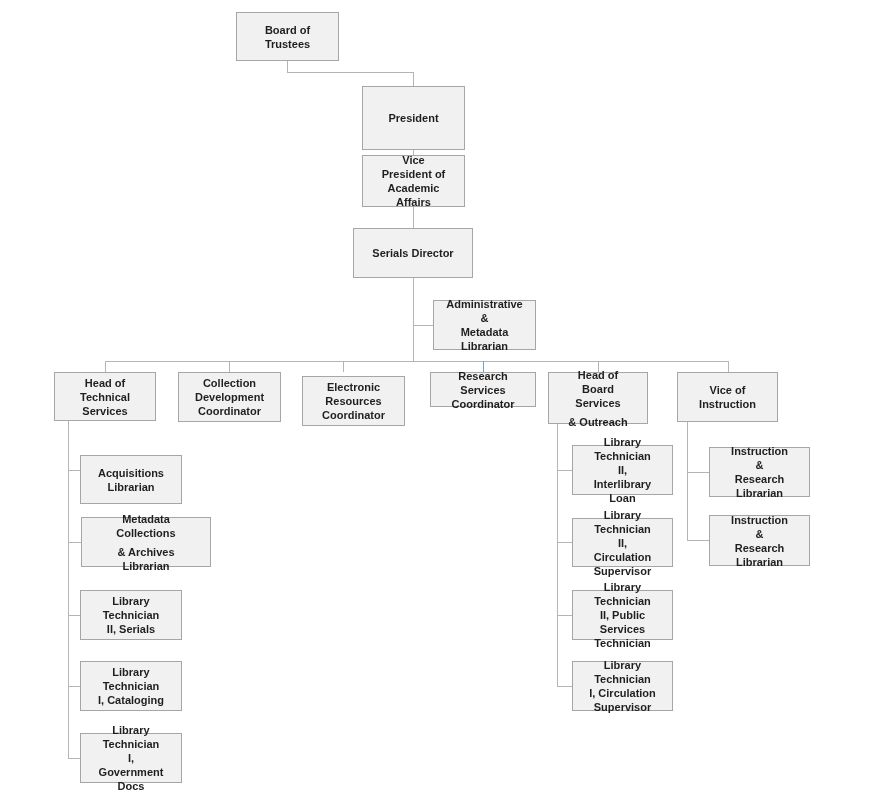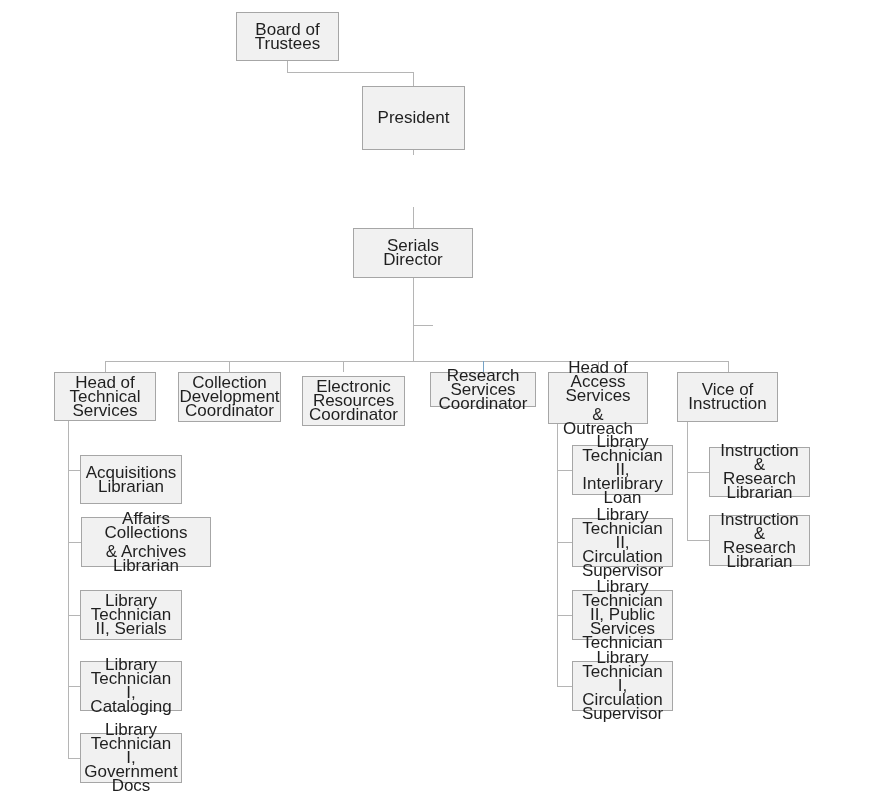--- a/index.html
+++ b/index.html
@@ -21,22 +21,22 @@
   .node{
     position:absolute;
     box-sizing:border-box;
     background:var(--box-fill);
     border:1px solid var(--box-border);
     display:flex;
     flex-direction:column;
     align-items:center;
     justify-content:center;
     text-align:center;
-    font-size:17px;
-    font-weight:normal;
+    font-size:11px;
+    font-weight:bold;
     line-height:14px;
     color:var(--text);
     white-space:pre-line;
     padding:1px 16px;
   }
   .node .para2{margin-top:5px;}
   .vline,.hline{position:absolute;background:var(--connector);}
   .vline{width:1px;}
   .hline{height:1px;}
   .accent{background:var(--connector-accent);}
@@ -77,22 +77,30 @@
   <div class="vline" style="left:687px;top:422px;height:118px"></div>
   <div class="hline" style="left:687px;top:472px;width:22px"></div>
   <div class="hline" style="left:687px;top:540px;width:22px"></div>
 
   <div class="node" style="left:236px;top:12px;width:103px;height:49px">
     <span>Board of Trustees</span>
   </div>
   <div class="node" style="left:362px;top:86px;width:103px;height:64px">
     <span>President</span>
   </div>
+  <div class="node" style="left:362px;top:155px;width:103px;height:52px">
+    <span>Vice President of
+Academic Affairs</span>
+  </div>
   <div class="node" style="left:353px;top:228px;width:120px;height:50px">
     <span>Serials Director</span>
+  </div>
+  <div class="node" style="left:433px;top:300px;width:103px;height:50px">
+    <span>Administrative &amp;
+Metadata Librarian</span>
   </div>
 
   <div class="node" style="left:54px;top:372px;width:102px;height:49px">
     <span>Head of Technical
 Services</span>
   </div>
   <div class="node" style="left:178px;top:372px;width:103px;height:50px">
     <span>Collection
 Development
 Coordinator</span>
@@ -100,34 +108,34 @@
   <div class="node" style="left:302px;top:376px;width:103px;height:50px">
     <span>Electronic
 Resources
 Coordinator</span>
   </div>
   <div class="node" style="left:430px;top:372px;width:106px;height:35px">
     <span>Research Services
 Coordinator</span>
   </div>
   <div class="node" style="left:548px;top:372px;width:100px;height:52px">
-    <span>Head of Access
+    <span>Head of Board
 Services</span>
     <span class="para2">&amp; Outreach</span>
   </div>
   <div class="node" style="left:677px;top:372px;width:101px;height:50px">
     <span>Vice of Instruction</span>
   </div>
 
   <div class="node" style="left:80px;top:455px;width:102px;height:49px">
     <span>Acquisitions
 Librarian</span>
   </div>
   <div class="node" style="left:81px;top:517px;width:130px;height:50px">
-    <span>Affairs Collections</span>
+    <span>Metadata Collections</span>
     <span class="para2">&amp; Archives Librarian</span>
   </div>
   <div class="node" style="left:80px;top:590px;width:102px;height:50px">
     <span>Library Technician
 II, Serials</span>
   </div>
   <div class="node" style="left:80px;top:661px;width:102px;height:50px">
     <span>Library Technician
 I, Cataloging</span>
   </div>

